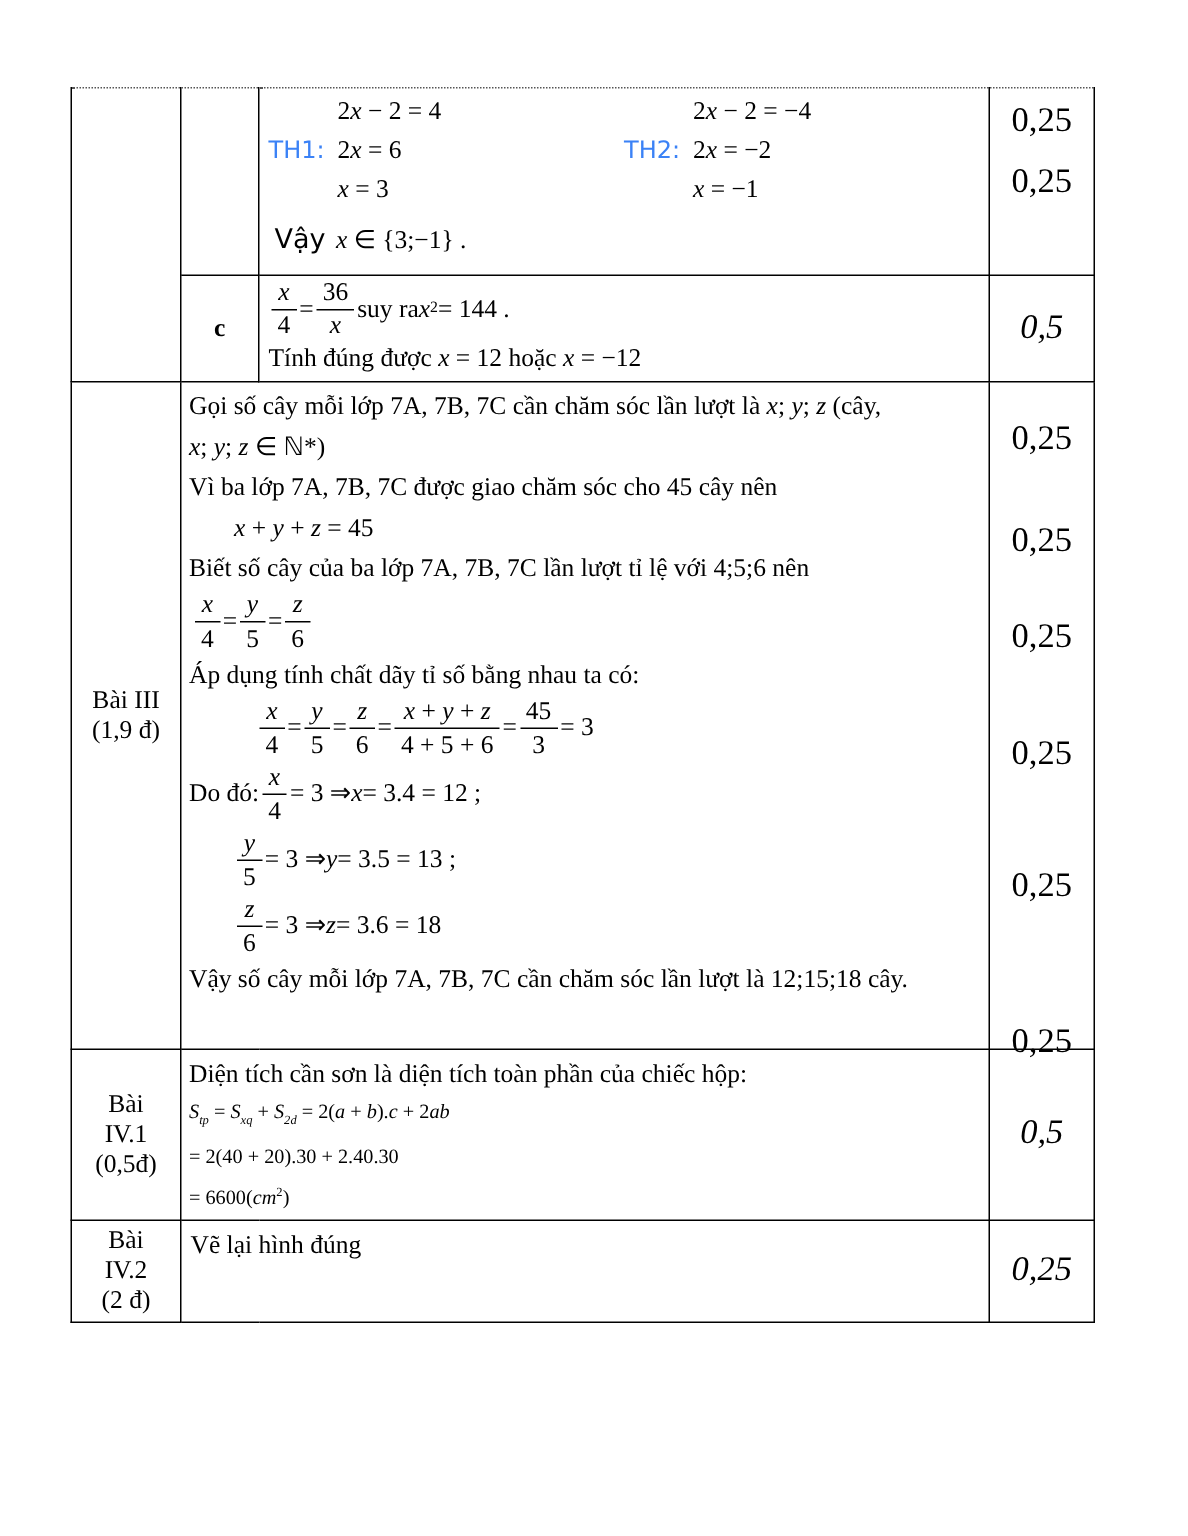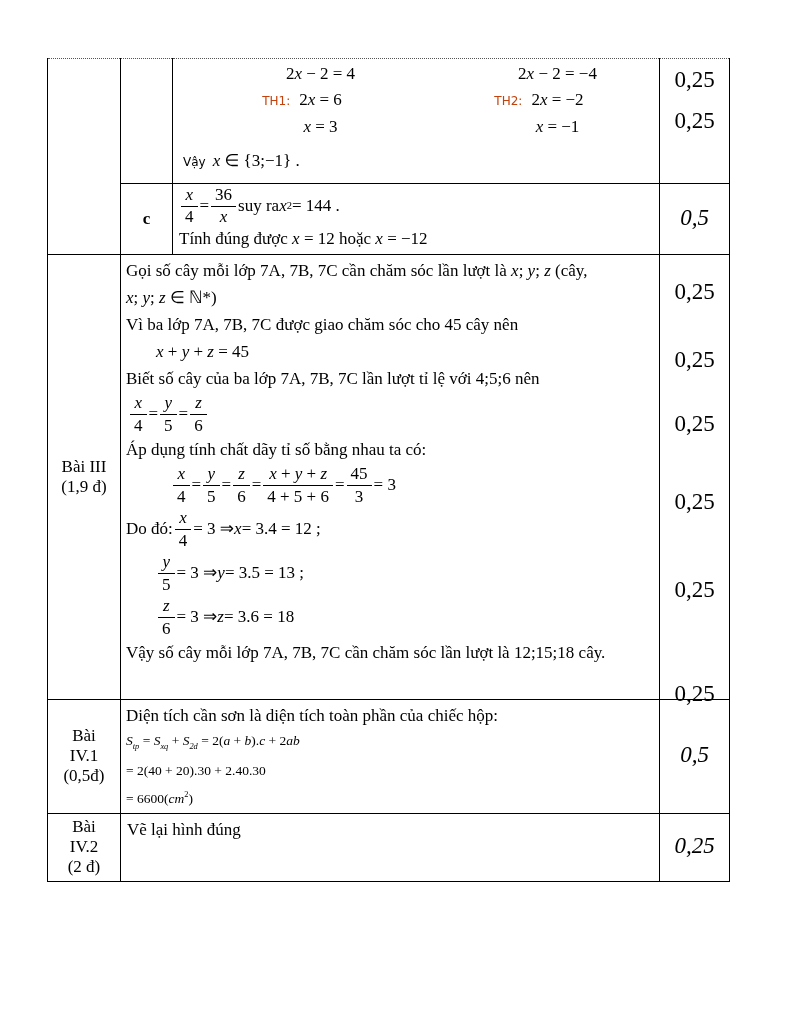--- a/index.html
+++ b/index.html
@@ -18,25 +18,25 @@
   .part{font-weight:bold;text-align:center;vertical-align:middle;}
   .pts{text-align:center;font-size:23px;padding-top:6px;}
   .pts.mid{vertical-align:middle;padding-top:0;font-style:italic;}
   .pts-stack{display:flex;flex-direction:column;align-items:center;gap:15px;padding-top:2px;}
   .pts-rel{position:relative;height:436px;}
   .pts-rel span{position:absolute;left:0;right:0;text-align:center;}
   .bp0{top:18px;}.bp1{top:86px;}.bp2{top:150px;}.bp3{top:228px;}.bp4{top:316px;}.bp5{top:420px;}
 
   .mline{line-height:26px;min-height:26px;}
   .frl{line-height:40px;min-height:40px;display:flex;align-items:center;}
-  .case-cols{display:flex;text-align:center;}
+  .case-cols{display:flex;}
   .case-block{width:240px;}
-  .thlbl{display:inline-block;width:46px;font-family:"DejaVu Sans", sans-serif;font-size:12px;color:#c2410c;}
+  .thlbl{display:inline-block;width:46px;font-family:"DejaVu Sans", sans-serif;font-size:16px;color:#3b82f6;}
   .vay-line{margin-top:9px;margin-left:4px;line-height:24px;}
-  .vay{font-family:"DejaVu Sans", sans-serif;font-size:12px;margin-right:7px;}
+  .vay{font-family:"DejaVu Sans", sans-serif;font-size:18px;margin-right:7px;}
 
   .mi{font-style:italic;}
   .frac{display:inline-block;vertical-align:middle;text-align:center;padding:0 2px;line-height:1.1;}
   .fnum{display:block;border-bottom:1px solid #000;padding:0 4px 1px;}
   .fden{display:block;padding:1px 4px 0;}
   sup{font-size:0.62em;vertical-align:super;}
   sub{font-size:0.62em;vertical-align:sub;font-style:italic;margin-top:20px;}
 
   .b3content{padding:2px 8px 2px 5px;}
   .tline{line-height:27px;}

